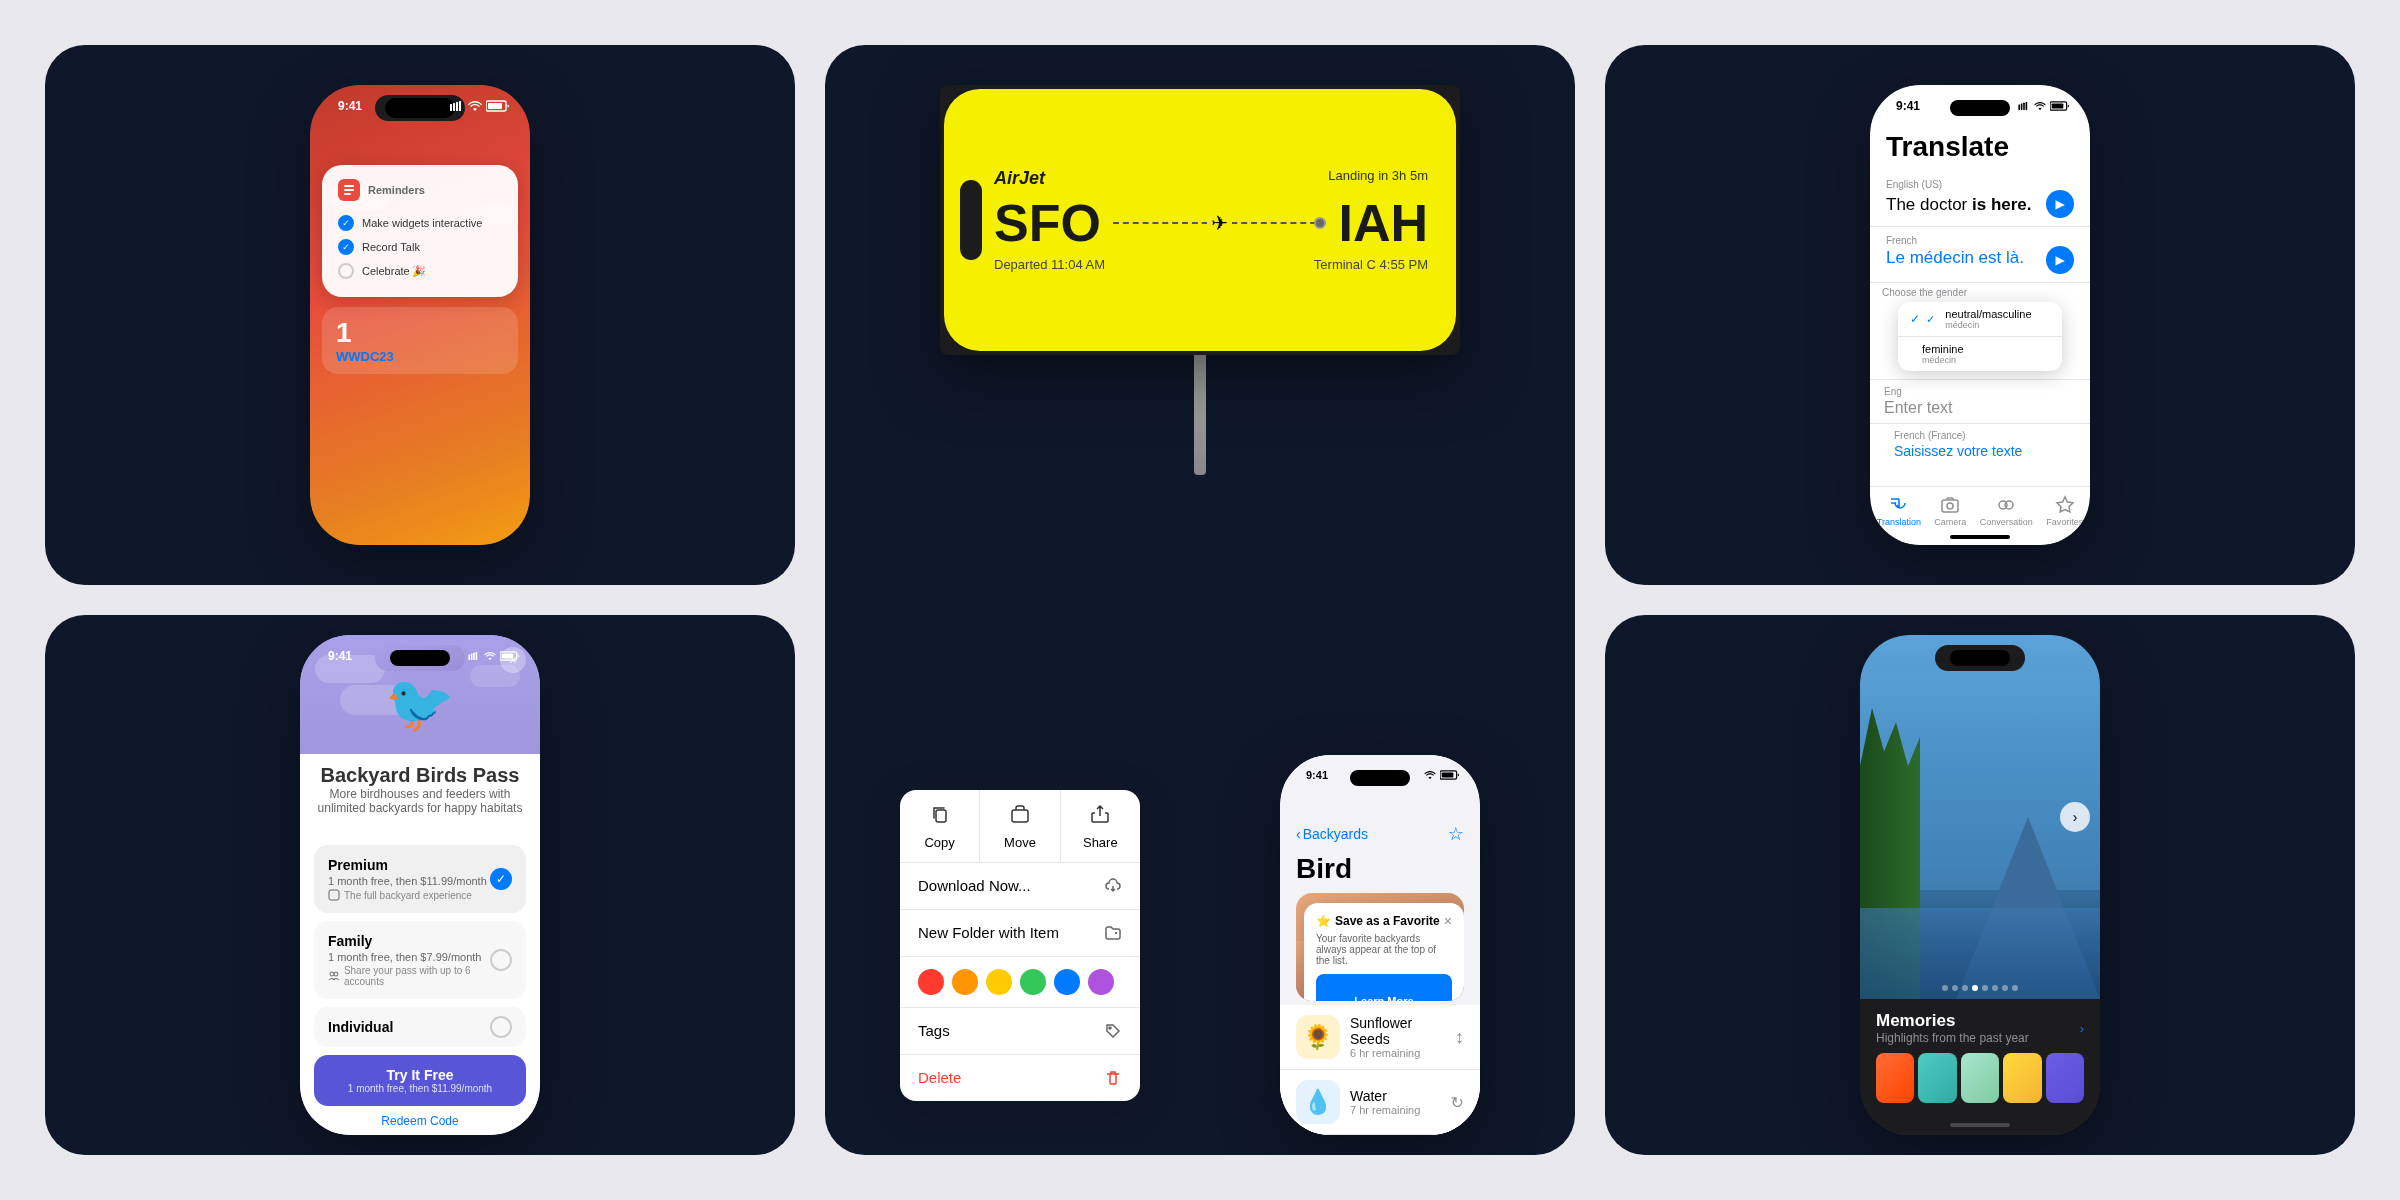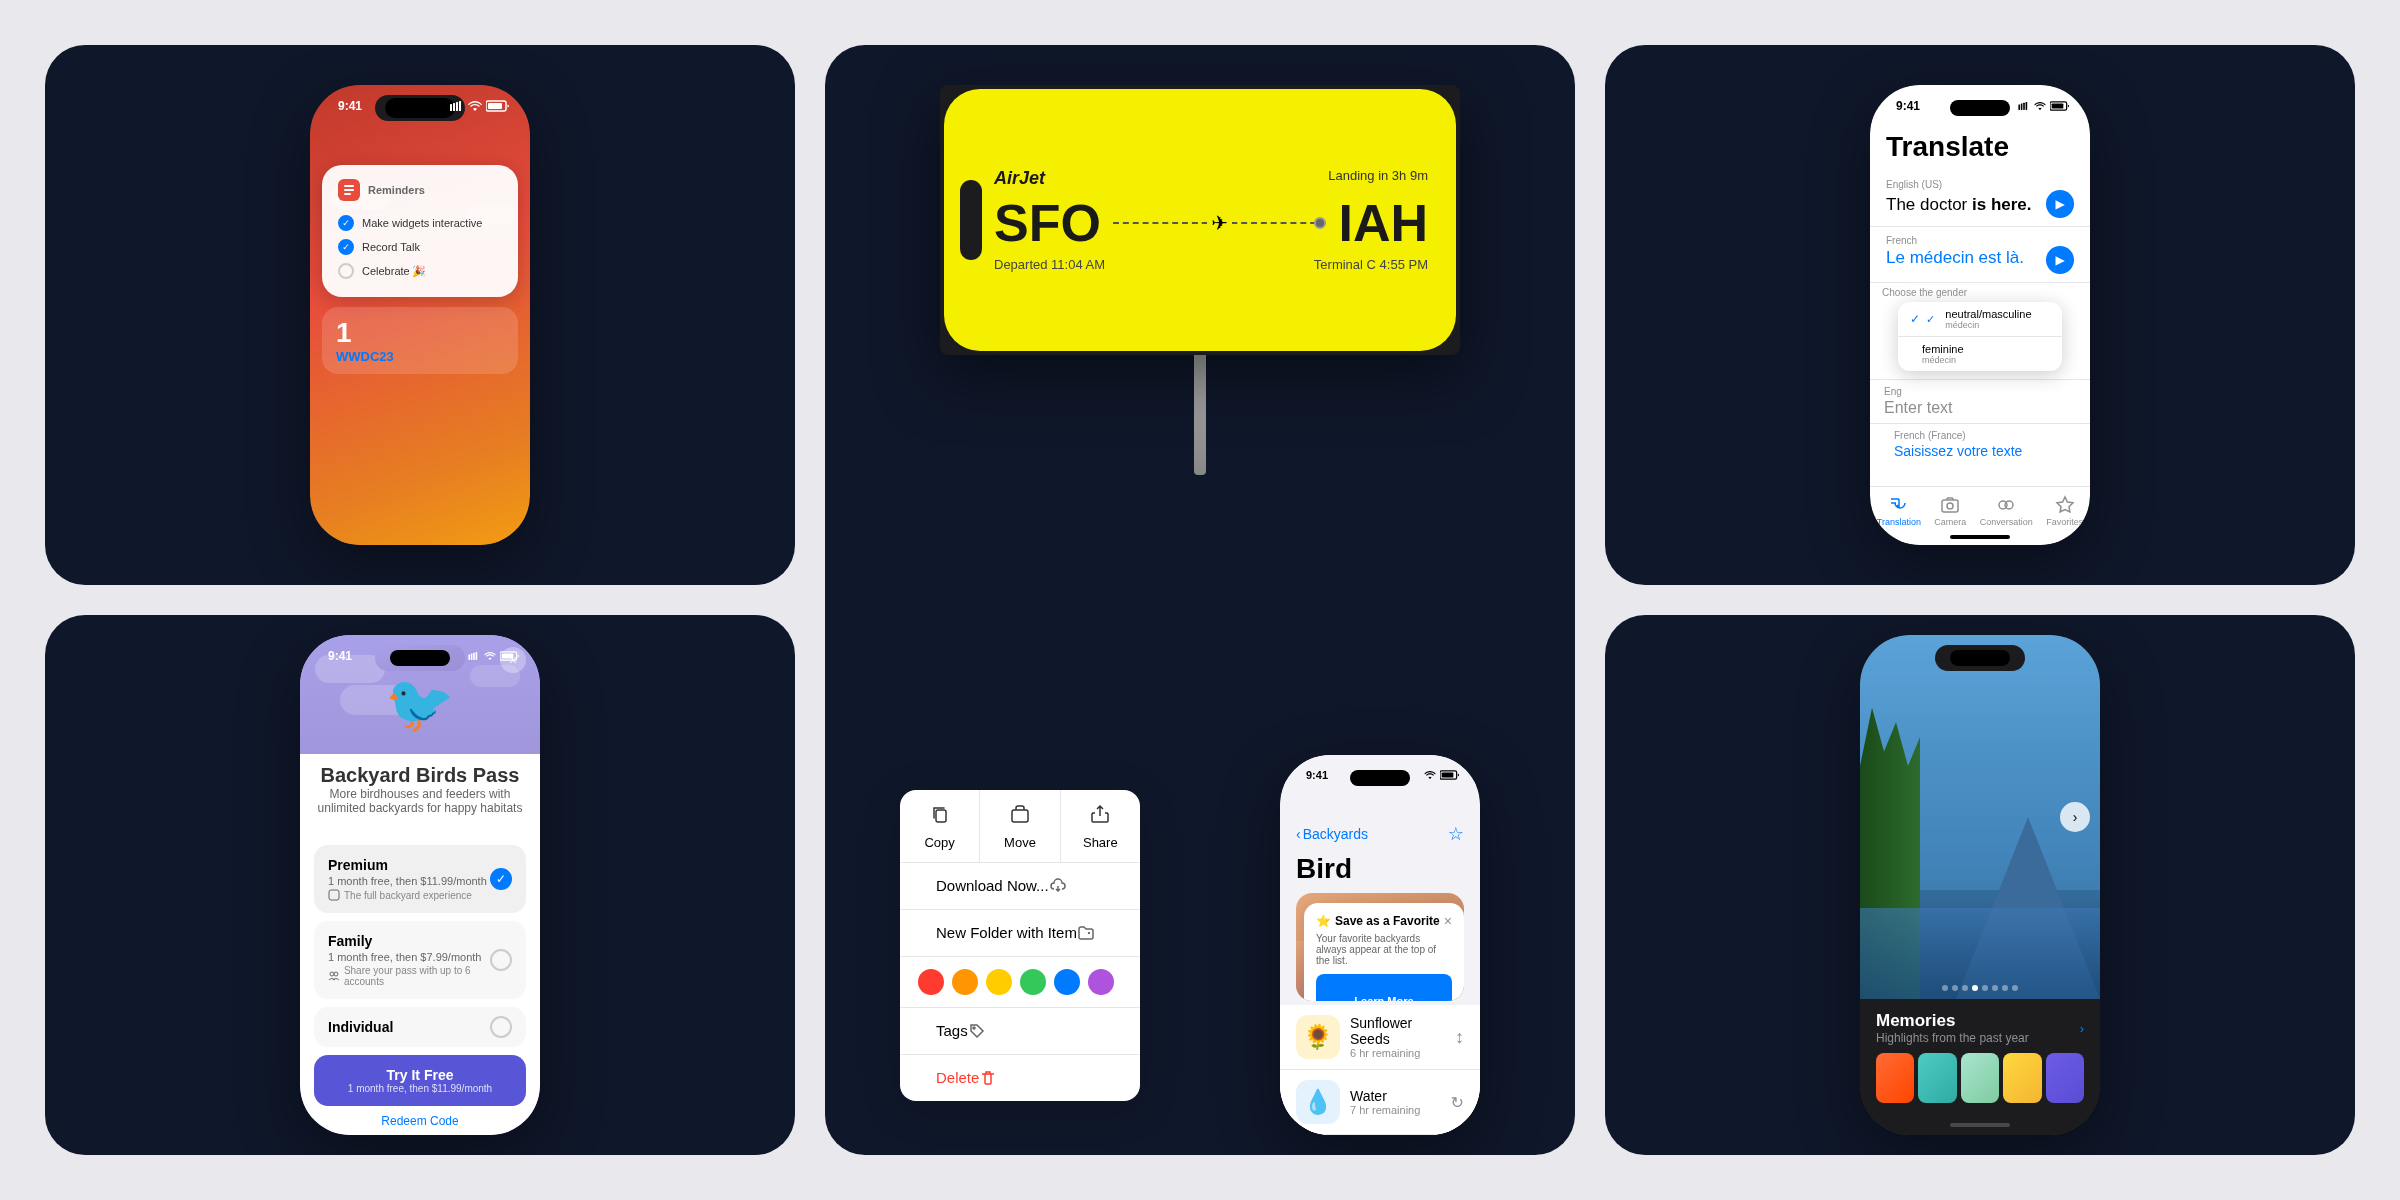--- a/index.html
+++ b/index.html
@@ -569,23 +569,23 @@
       border-right: none;
     }
 
     .context-menu-action-icon {
       font-size: 18px;
       color: #333;
     }
 
     .context-menu-item {
       display: flex;
-      justify-content: flex-start;
-      align-items: center;
-      padding: 14px 36px;
+      justify-content: space-between;
+      align-items: center;
+      padding: 14px 18px;
       font-size: 15px;
       border-bottom: 1px solid #e5e5ea;
     }
 
     .context-menu-item:last-child {
       border-bottom: none;
     }
 
     .context-menu-item.danger {
       color: #ff3b30;
@@ -905,21 +905,21 @@
 
 <div class="card card-flight" style="grid-area: 1 / 2 / 3; flex-direction: column; gap: 0px; position: relative; justify-content: flex-start; padding-top: 40px;">
   <div class="flight-center-container">
 
     <div class="flight-iphone-landscape">
       <div class="flight-screen">
         <div class="flight-notch-landscape"></div>
         <div class="flight-content">
           <div style="display:flex;justify-content:space-between;align-items:flex-start;">
             <div class="flight-airline">AirJet</div>
-            <div style="font-size:13px;color:#333;font-weight:500;">Landing in 3h 9m</div>
+            <div style="font-size:13px;color:#333;font-weight:500;">Landing in 3h 5m</div>
           </div>
           <div class="flight-route">
             <span class="flight-city">SFO</span>
             <div class="flight-arrow-container">
               <div class="flight-dashed-line"></div>
               <span class="flight-plane">✈</span>
               <div class="flight-dot" style="position:absolute;right:0;"></div>
             </div>
             <span class="flight-city">IAH</span>
           </div>

